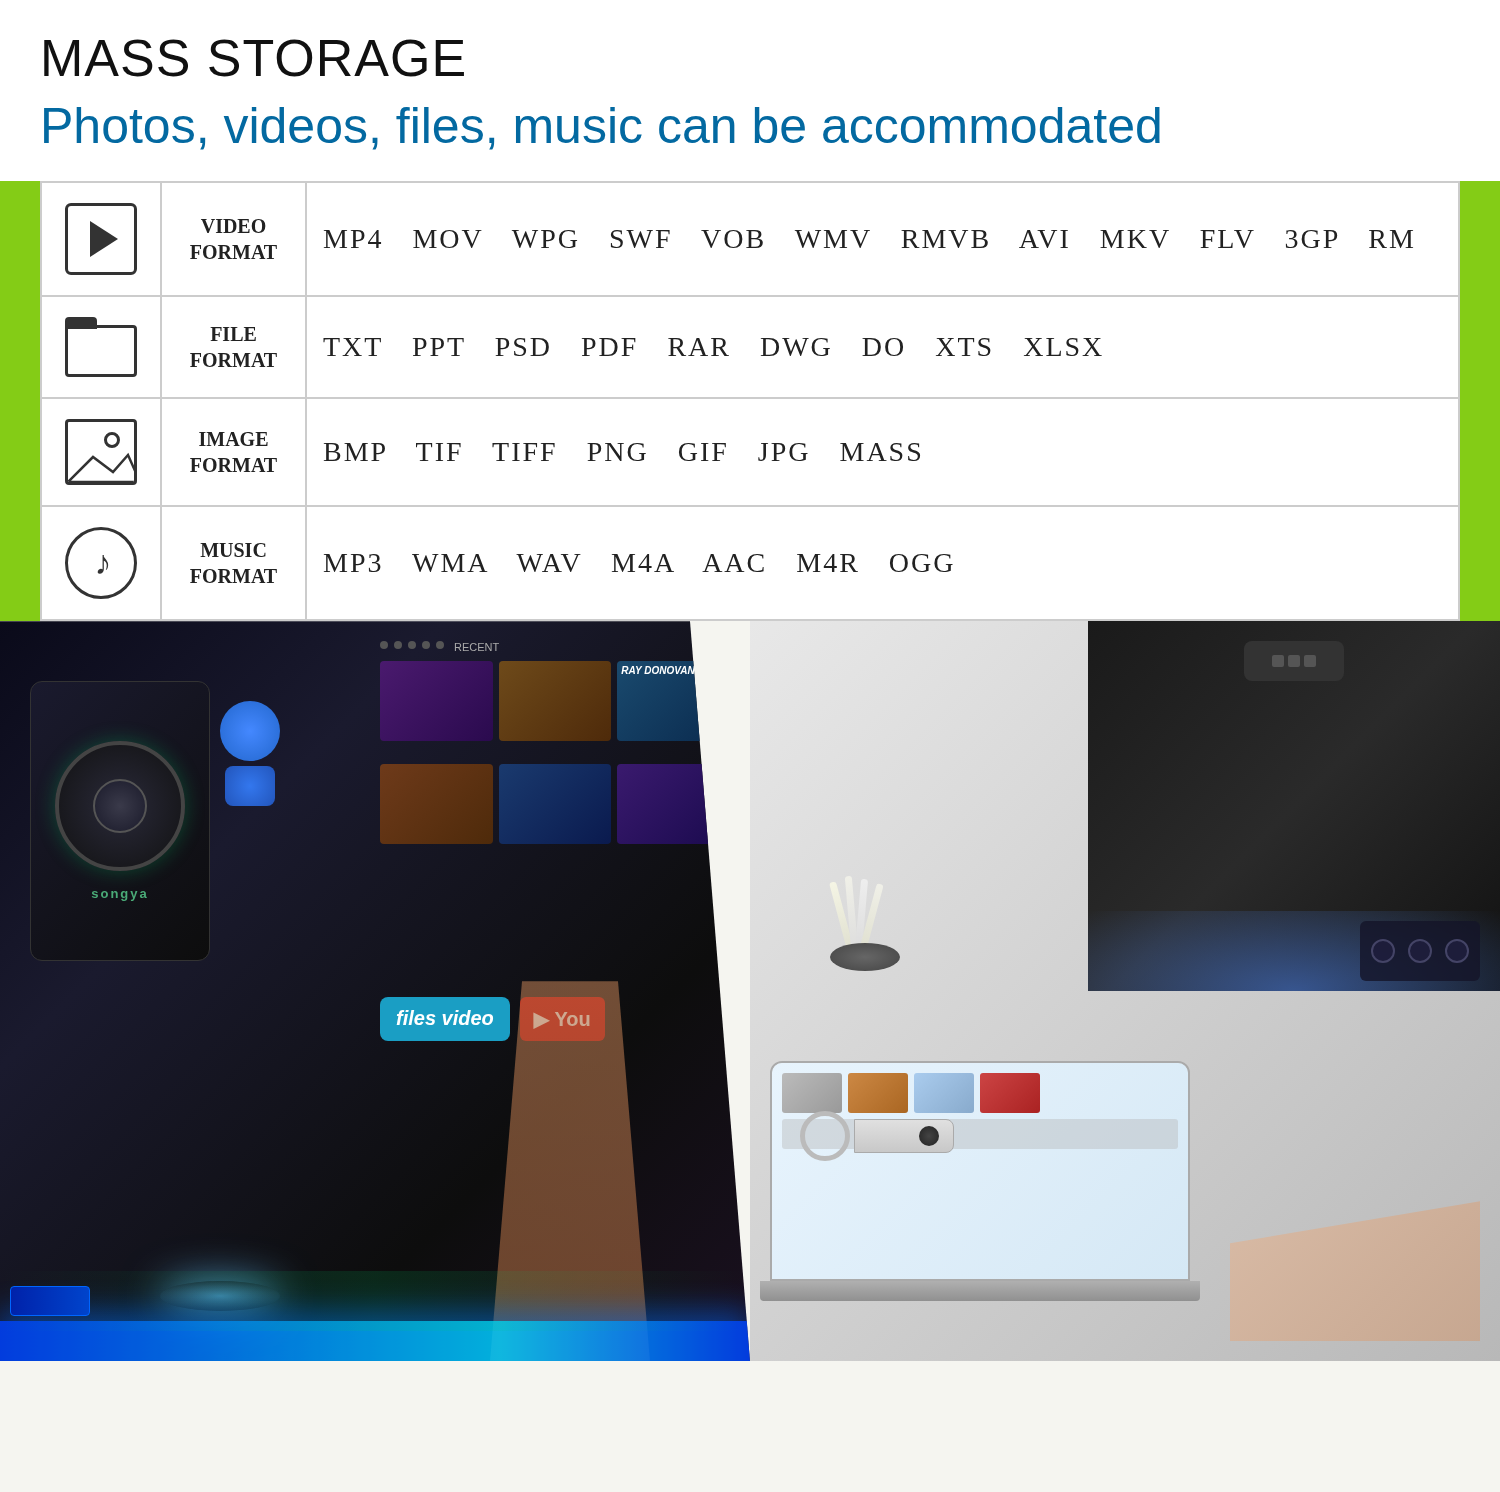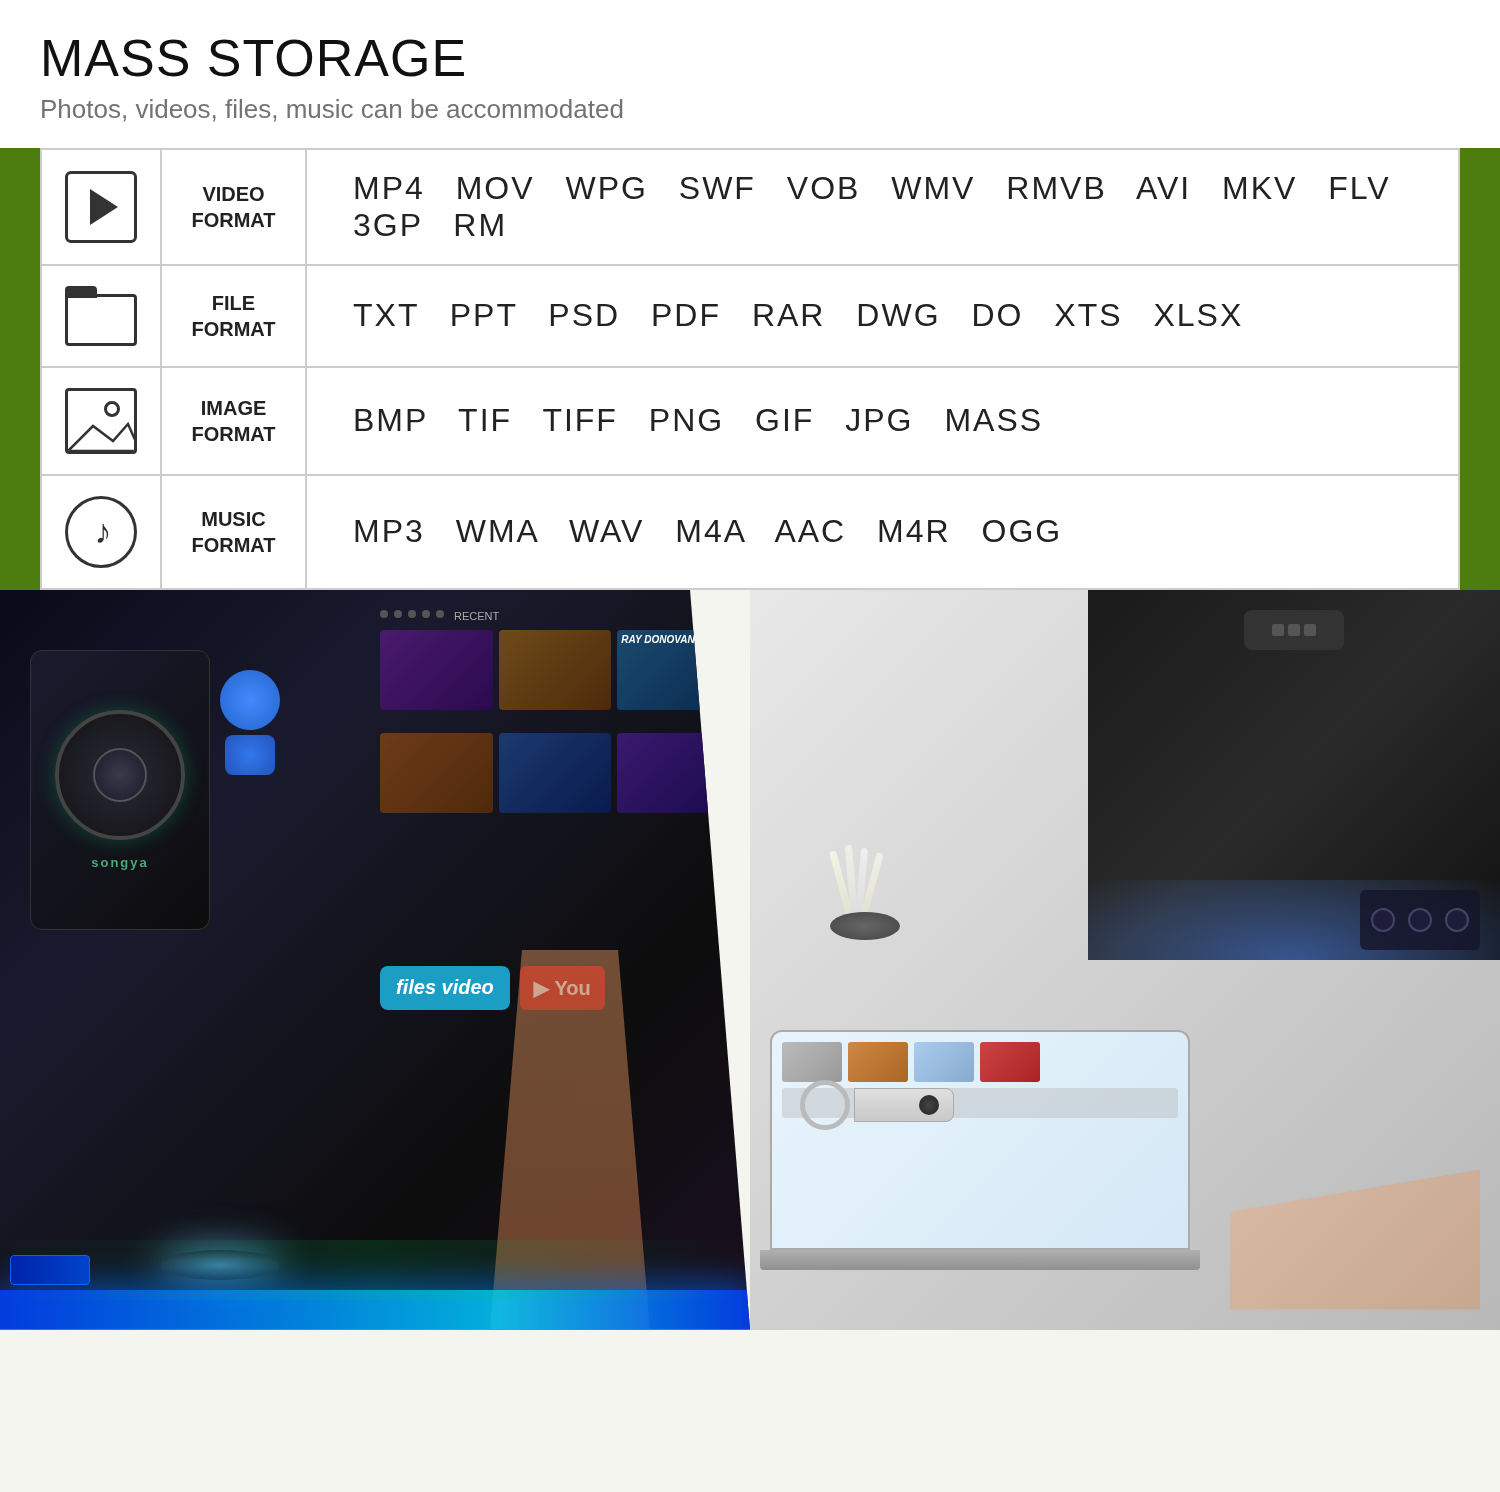--- a/index.html
+++ b/index.html
@@ -24,23 +24,23 @@
 
     .main-title {
       font-size: 52px;
       font-weight: 400;
       color: #111;
       line-height: 1.1;
       letter-spacing: 1px;
     }
 
     .subtitle {
-      font-size: 26px;
+      font-size: 50px;
       font-weight: 400;
-      color: #737373;
+      color: #0369a1;
       line-height: 1.4;
       margin-top: 4px;
     }
 
     
     .format-table {
       width: 100%;
       border-collapse: collapse;
       background: #fff;
       margin: 0;
@@ -68,23 +68,23 @@
       text-align: center;
       vertical-align: middle;
       font-size: 20px;
       font-weight: 700;
       color: #222;
       border-right: 2px solid #ccc;
       line-height: 1.3;
     }
 
     .format-cell-values {
-      padding: 20px 46px;
+      padding: 20px 16px;
       vertical-align: middle;
-      font-size: 32px;
+      font-size: 28px;
       font-weight: 500;
       color: #222;
       letter-spacing: 2px;
       word-spacing: 20px;
     }
 
     
     .icon-video {
       width: 72px;
       height: 72px;
@@ -316,21 +316,22 @@
       position: absolute;
       bottom: 30px;
       left: 0;
       right: 0;
       height: 60px;
       background: linear-gradient(90deg, transparent, rgba(0, 200, 100, 0.15), transparent);
     }
 
     .format-table-wrapper {
       padding: 0 40px;
-      background: #4d7c0f;
+      background: #84cc16;
+      font-family: Liberation Serif, serif;
     }
 
     .tv-overlay {
       position: absolute;
       right: 20px;
       top: 20px;
       width: 350px;
       height: 400px;
       display: flex;
       flex-direction: column;

